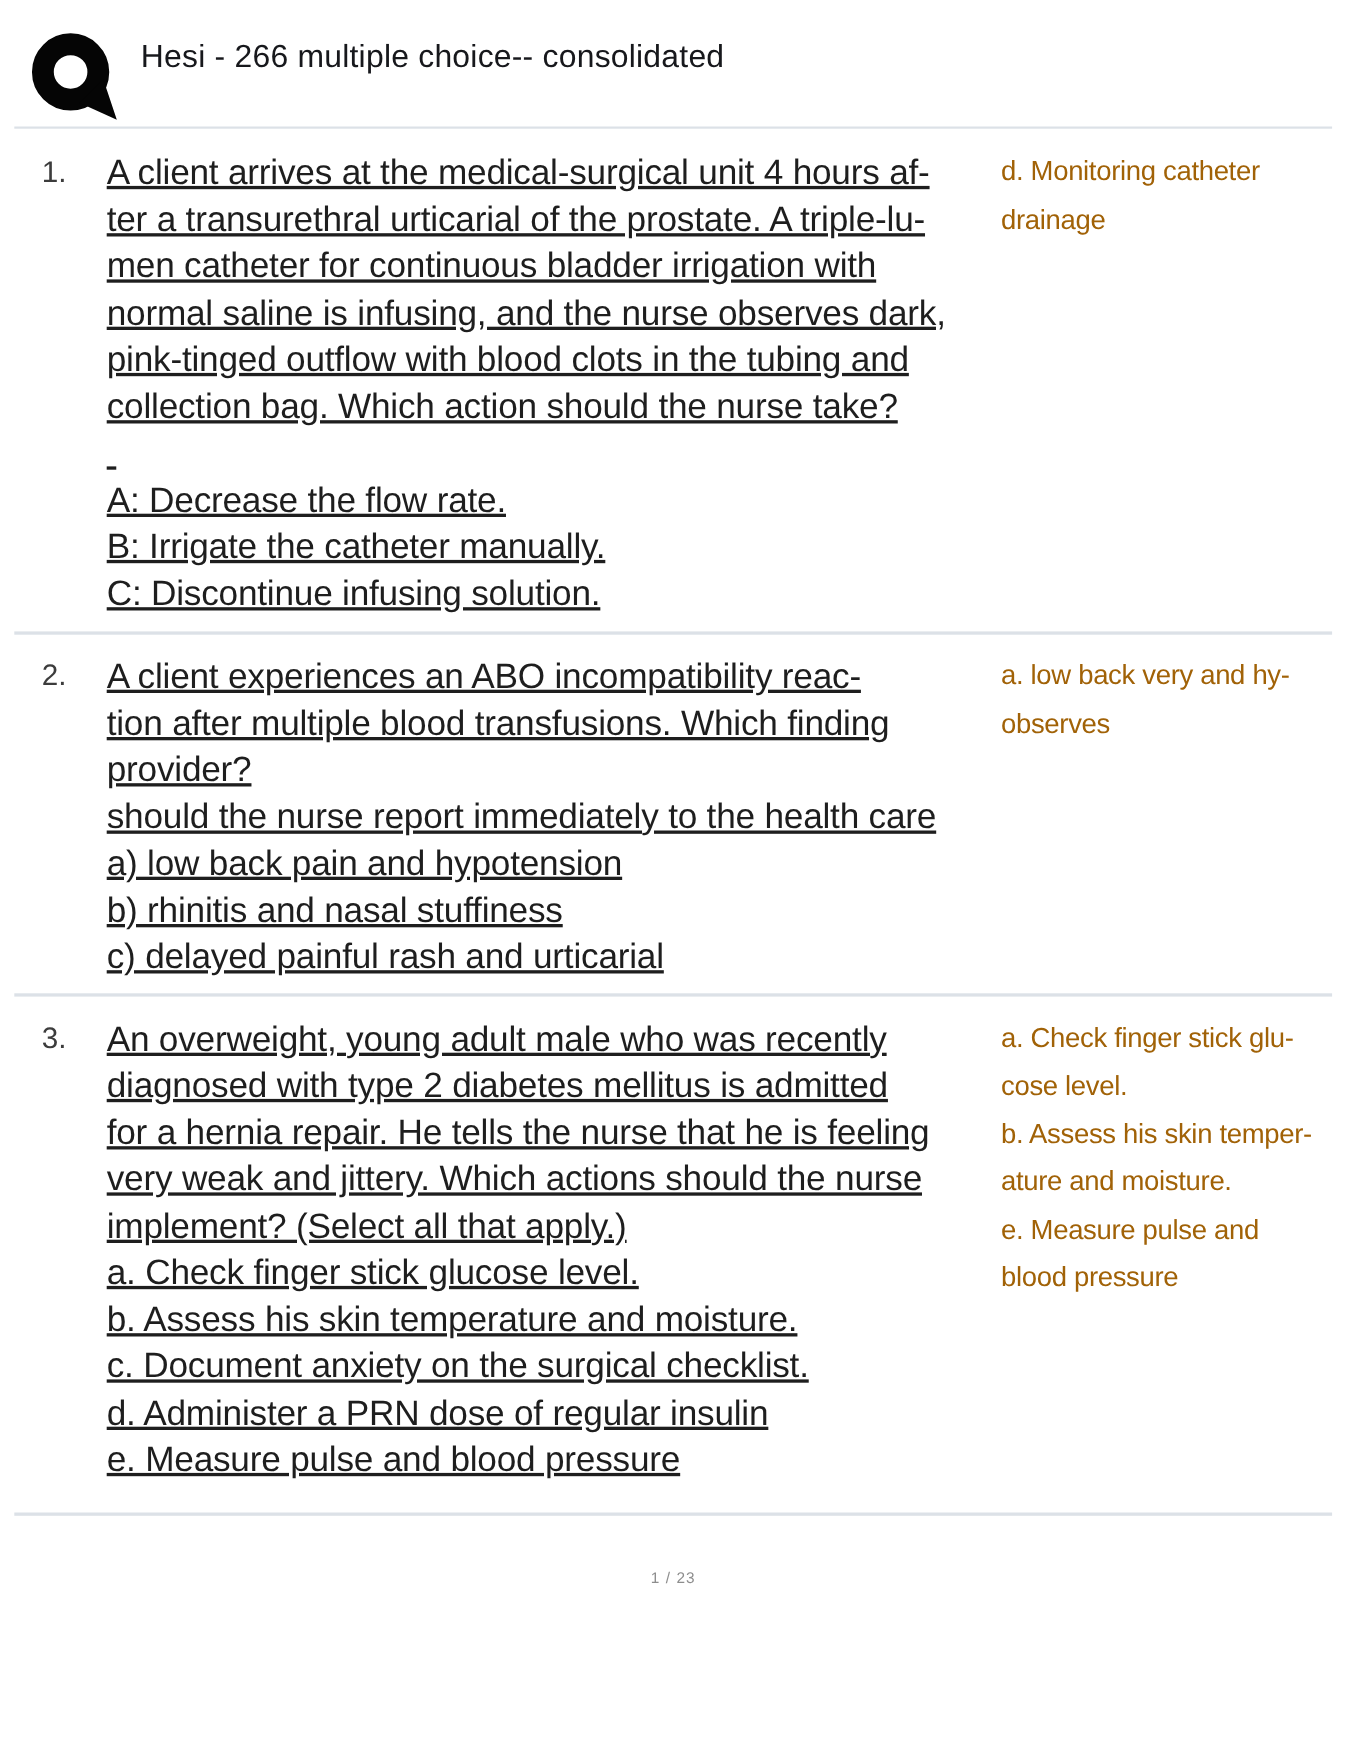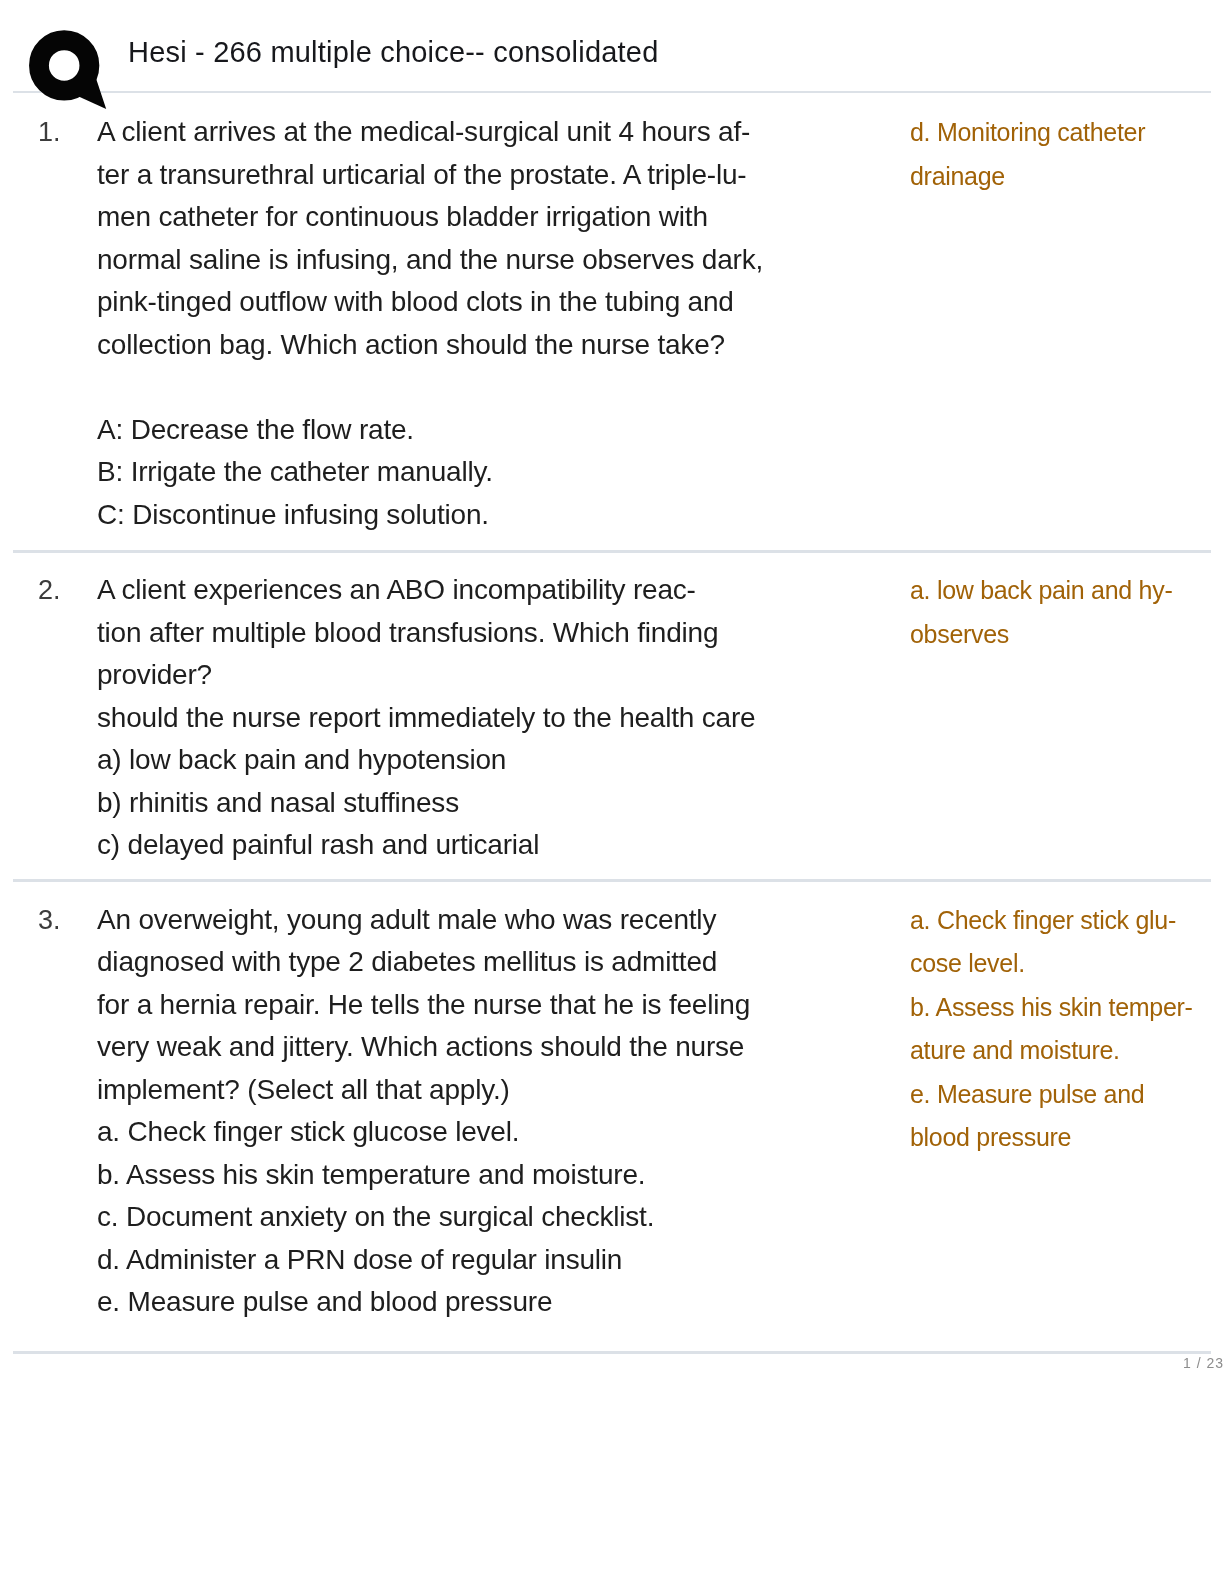--- a/index.html
+++ b/index.html
@@ -4,21 +4,21 @@
 <style>
   html,body { margin:0; padding:0; background:#ffffff; }
   .page {
     position:relative;
     width:1224px; height:1584px;
     background:#ffffff;
     font-family:"Liberation Sans","DejaVu Sans",sans-serif;
     color:#1e1e1e;
     overflow:hidden;
   }
-  .header { position:relative; height:91px; }
+  .header { position:relative; height:115px; }
   .logo {
     position:absolute; left:28px; top:28px;
     width:80px; height:84px;
   }
   .logo svg { width:100%; height:100%; display:block; }
   .title {
     position:absolute; left:128px; top:36px;
     font-size:29px; color:#17181c; letter-spacing:0.2px;
     white-space:nowrap;
   }
@@ -32,32 +32,32 @@
   }
   .qrow.r1 { padding-top:18px; padding-bottom:14px; }
   .qrow.r2 { padding-top:16px; padding-bottom:12px; }
   .qrow.r3 { padding-top:17px; padding-bottom:27px; }
 
   .qnum {
     width:59px; flex:0 0 59px;
     font-size:27px; font-weight:300; color:#3c3c3c;
     line-height:42.5px;
   }
-  .qtext { width:813px; flex:0 0 813px; font-size:28px; color:#1e1e1e; }
+  .qtext { width:813px; flex:0 0 813px; font-size:32px; color:#1e1e1e;text-decoration:underline; }
   .qtext .qline {
     height:42.5px; line-height:42.5px;
     white-space:nowrap; letter-spacing:-0.2px;
   }
   .answer { flex:1 1 auto; font-size:25px; font-weight:300; color:#a16207; }
   .answer .aline {
     height:43.5px; line-height:43.5px;
     white-space:nowrap; letter-spacing:-0.3px;
   }
 
-  .footer { text-align:right; }
+  .footer { margin-top:48px; text-align:center; }
   .page-num {
     display:inline-block;
     font-size:14px; color:#8d8d8d; font-weight:300; letter-spacing:1px;
   }
 </style>
 </head>
 <body>
 
 <div class="page">
 
@@ -100,21 +100,21 @@
     <div class="qtext">
         <div class="qline">A client experiences an ABO incompatibility reac-</div>
         <div class="qline">tion after multiple blood transfusions. Which finding</div>
         <div class="qline">provider?</div>
         <div class="qline">should the nurse report immediately to the health care</div>
         <div class="qline">a) low back pain and hypotension</div>
         <div class="qline">b) rhinitis and nasal stuffiness</div>
         <div class="qline">c) delayed painful rash and urticarial</div>
       </div>
     <div class="answer">
-        <div class="aline">a. low back pain and hy-</div>
+        <div class="aline">a. low back very and hy-</div>
         <div class="aline">observes</div>
       </div>
   </div>
 
   <div class="divider"></div>
 
   <div class="qrow r3">
     <div class="qnum">3.</div>
     <div class="qtext">
         <div class="qline">An overweight, young adult male who was recently</div>

